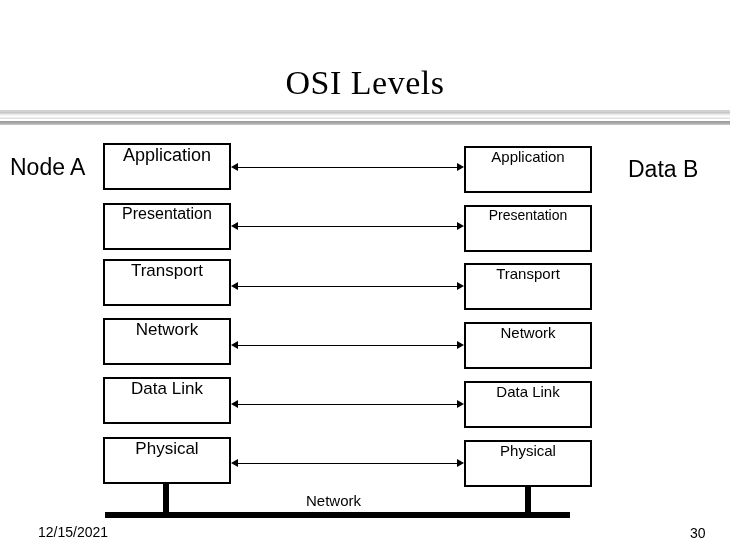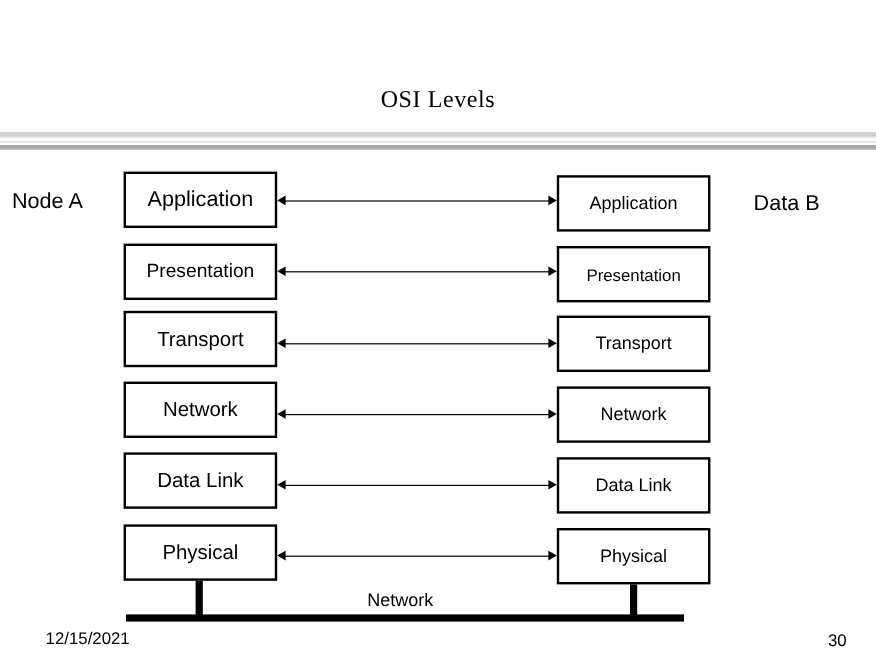--- a/index.html
+++ b/index.html
@@ -19,21 +19,21 @@
   }
 
   
   .slide-title {
     position: absolute;
     left: 0;
     top: 64px;
     width: 730px;
     text-align: center;
     font-family: "Liberation Serif", "DejaVu Serif", serif;
-    font-size: 20px;
+    font-size: 34px;
     line-height: 38px;
     color: #000000;
     letter-spacing: 0.5px;
     white-space: nowrap;
   }
 
   
   .divider {
     position: absolute;
     left: 0;
@@ -67,36 +67,36 @@
     left: 0; top: 11px;
     width: 100%;
     height: 4px;
     background: linear-gradient(to bottom, #9a9a9a 0%, #a8a8a8 50%, #c9c9c9 100%);
   }
 
   
   .node-label {
     position: absolute;
     font-family: "Liberation Sans", sans-serif;
-    font-size: 18px;
+    font-size: 23px;
     line-height: 25px;
     color: #000000;
     white-space: nowrap;
   }
   #node-a-label { left: 10px;  top: 155px; }
   #node-b-label { left: 628px; top: 157px; }
 
   
   .layer-box {
     position: absolute;
     box-sizing: border-box;
     border: 2px solid #000000;
     background: #ffffff;
     display: flex;
-    align-items: center;
+    align-items: flex-start;
     justify-content: center;
     color: #000000;
     font-family: "Liberation Sans", sans-serif;
     white-space: nowrap;
   }
   .col-left  { left: 103px; width: 128px; }
   .col-right { left: 464px; width: 128px; }
 
   
   .arrow {

